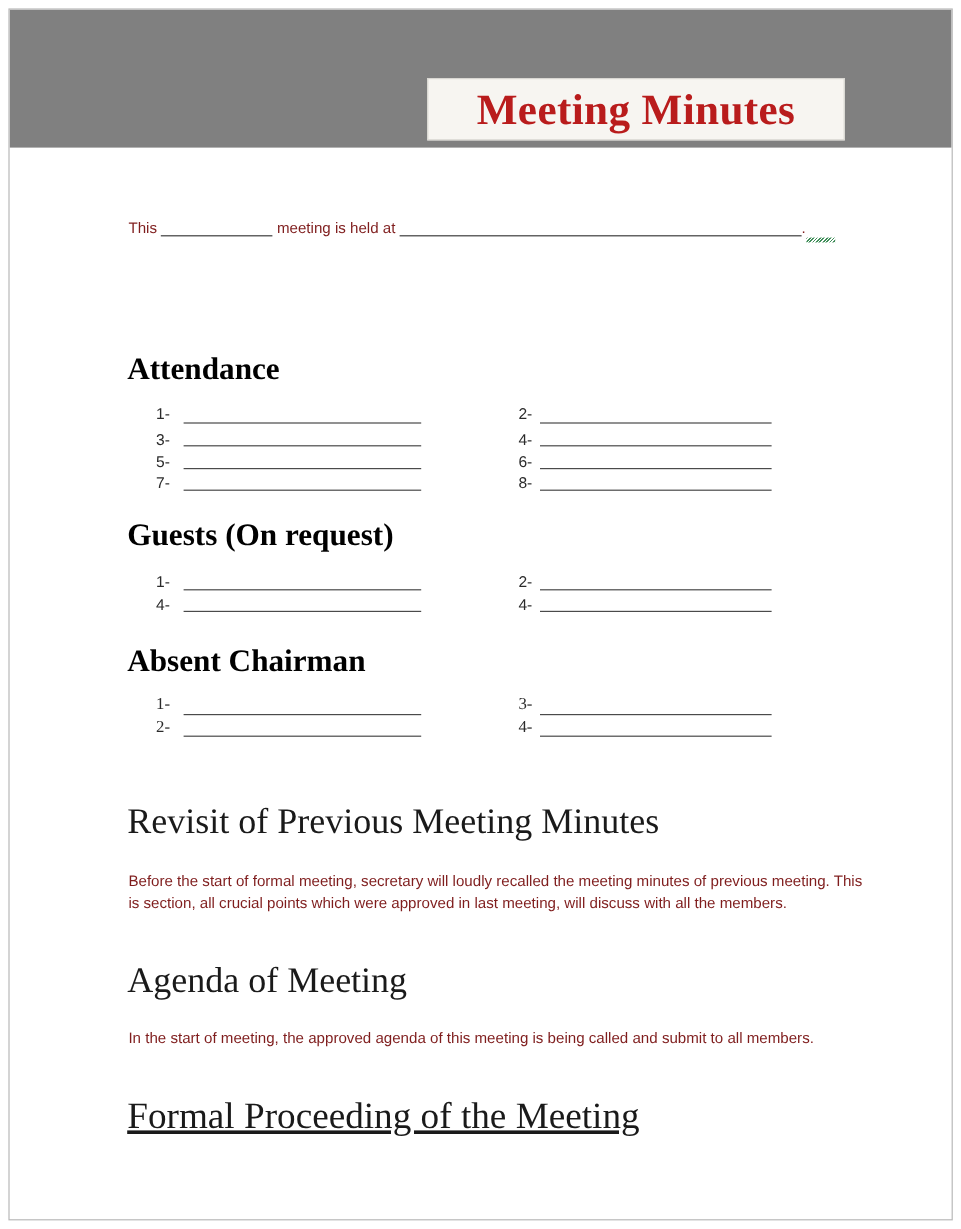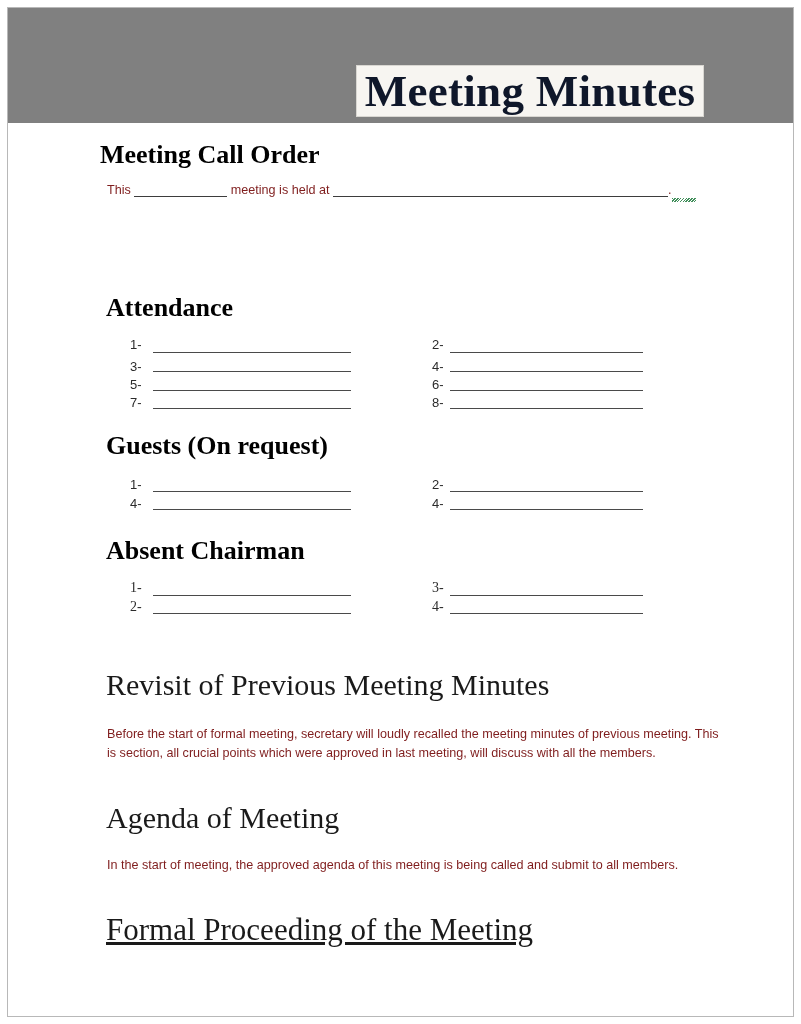--- a/index.html
+++ b/index.html
@@ -45,23 +45,23 @@
     background: #f7f5f1;
     border: 1px solid #d9d7d2;
     box-sizing: border-box;
     display: flex;
     align-items: center;
     justify-content: center;
   }
   .title-text {
     font-family: "Liberation Serif", serif;
     font-weight: bold;
-    font-size: 45px;
+    font-size: 36px;
     line-height: 1;
-    color: #0f172a;
+    color: #b91c1c;
     letter-spacing: 0.3px;
     white-space: nowrap;
   }
 
   .h-bold {
     font-family: "Liberation Serif", serif;
     font-weight: bold;
     color: #000000;
     margin: 0;
     line-height: 1.15;
@@ -124,21 +124,20 @@
 <body>
 
 <div class="page">
 
   <div class="header-band"></div>
 
   <div class="title-box">
     <span class="title-text">Meeting Minutes</span>
   </div>
 
-  <div class="abs h-bold" style="left:92px; top:132px; font-size:26px;">Meeting Call Order</div>
 
   <div class="abs para" style="left:99px; top:173px; width:600px;">
     <span>This</span>
     <span class="inline-blank" style="width:93px;"></span>
     <span>meeting is held at</span>
     <span class="inline-blank" style="width:335px;"></span><span>.</span>
   </div>
   <div class="squiggle" style="left:664px; top:190px; width:24px;"></div>
 
 

